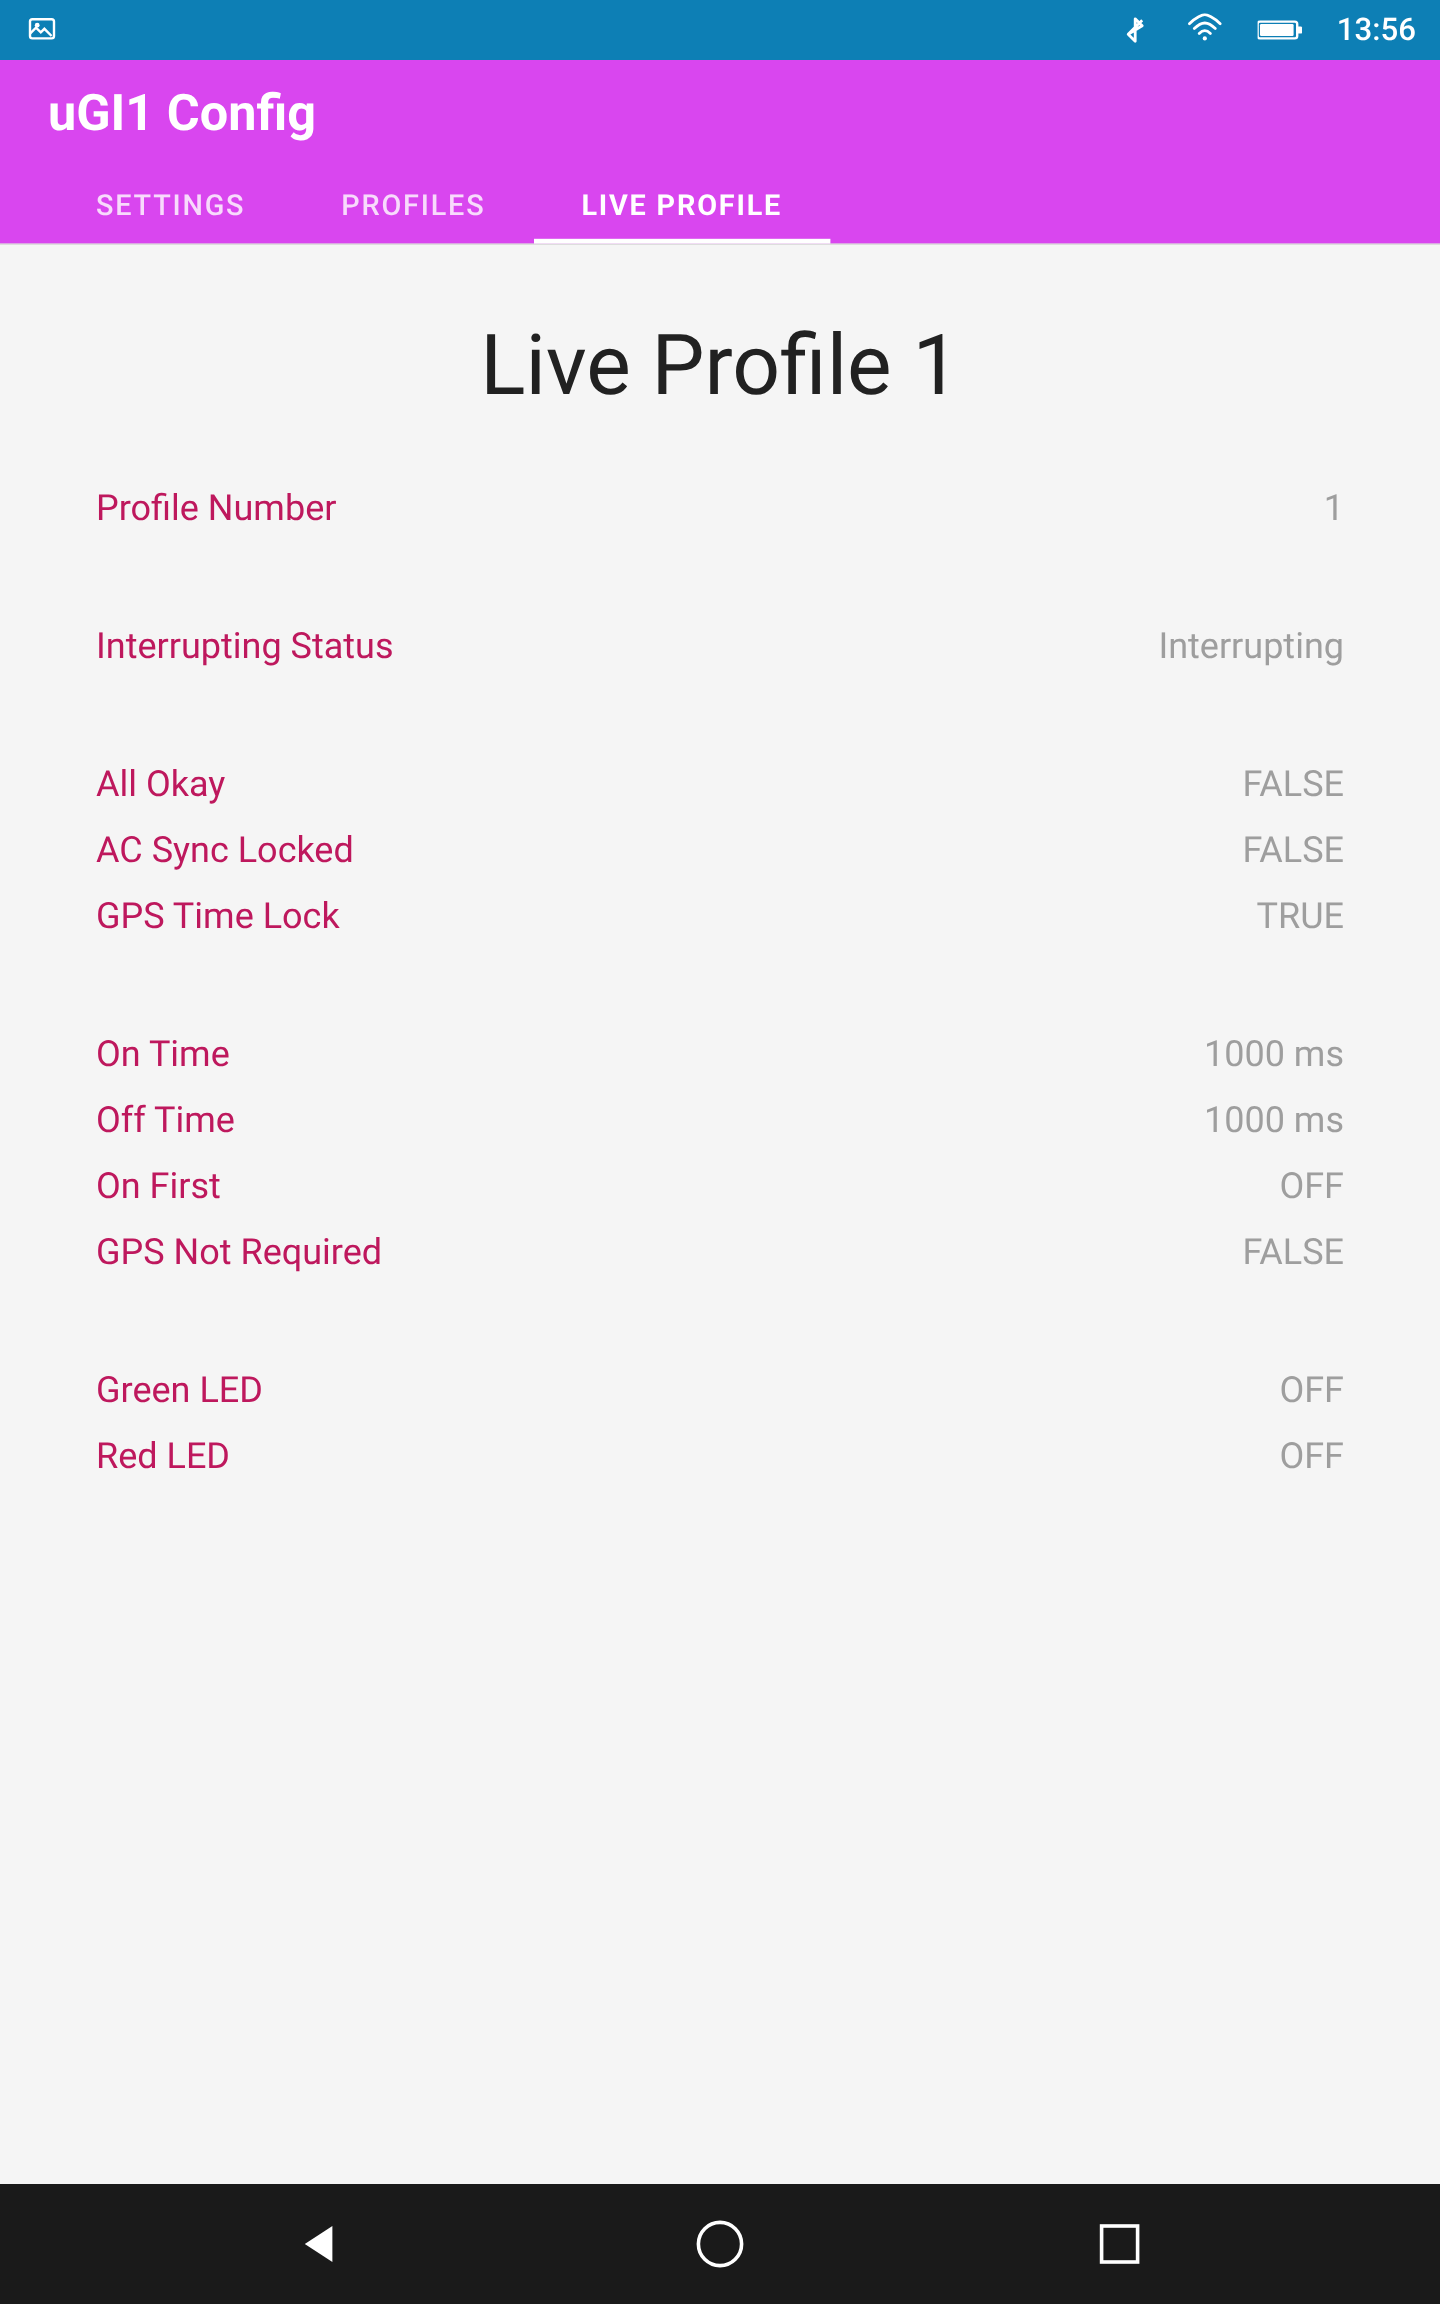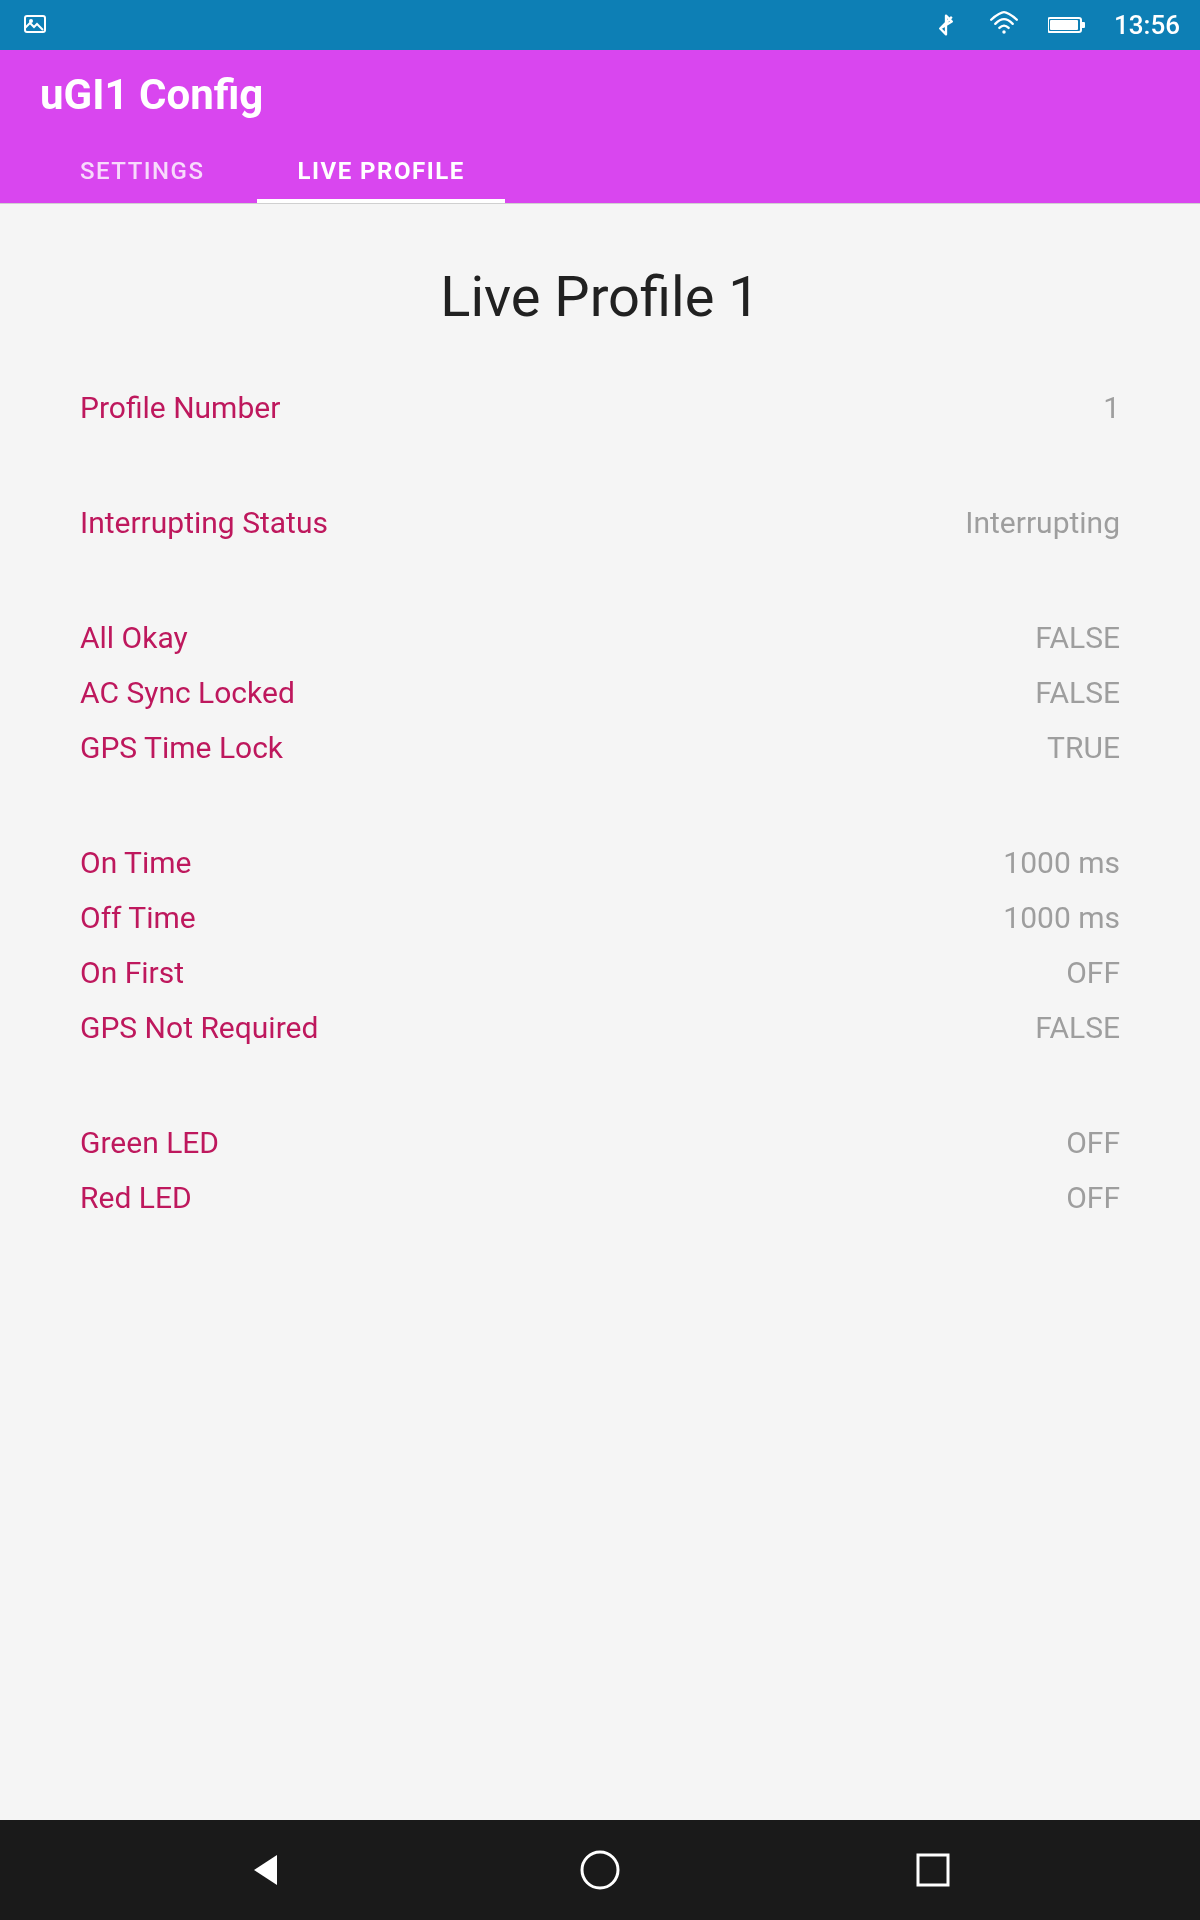--- a/index.html
+++ b/index.html
@@ -64,21 +64,21 @@
     .app-title {
       color: white;
       font-size: 42px;
       font-weight: 700;
       margin-bottom: 20px;
     }
 
     
     .tabs {
       display: flex;
-      gap: 13px;
+      gap: 0;
     }
 
     .tab {
       padding: 18px 40px;
       color: rgba(255, 255, 255, 0.8);
       font-size: 24px;
       font-weight: 500;
       letter-spacing: 1.5px;
       cursor: pointer;
       position: relative;
@@ -103,21 +103,21 @@
     
     .main-content {
       flex: 1;
       background: #f5f5f5;
       padding: 40px 60px;
       overflow-y: auto;
     }
 
     .page-title {
       text-align: center;
-      font-size: 56px;
+      font-size: 70px;
       font-weight: 400;
       color: #212121;
       margin-bottom: 50px;
       margin-top: 20px;
     }
 
     
     .profile-section {
       margin-bottom: 30px;
     }
@@ -203,20 +203,23 @@
     <span class="status-time">13:56</span>
   </div>
 </div>
 
 <div class="app-bar">
   <div class="app-title">uGI1 Config</div>
   <div class="tabs">
     <div class="tab">
       <span>SETTINGS</span>
     </div>
+    <div class="tab">
+      <span>PROFILES</span>
+    </div>
     <div class="tab active">
       <span>LIVE PROFILE</span>
     </div>
   </div>
 </div>
 
 <div class="tab-separator"></div>
 
 <div class="main-content">
   <h1 class="page-title">Live Profile 1</h1>

